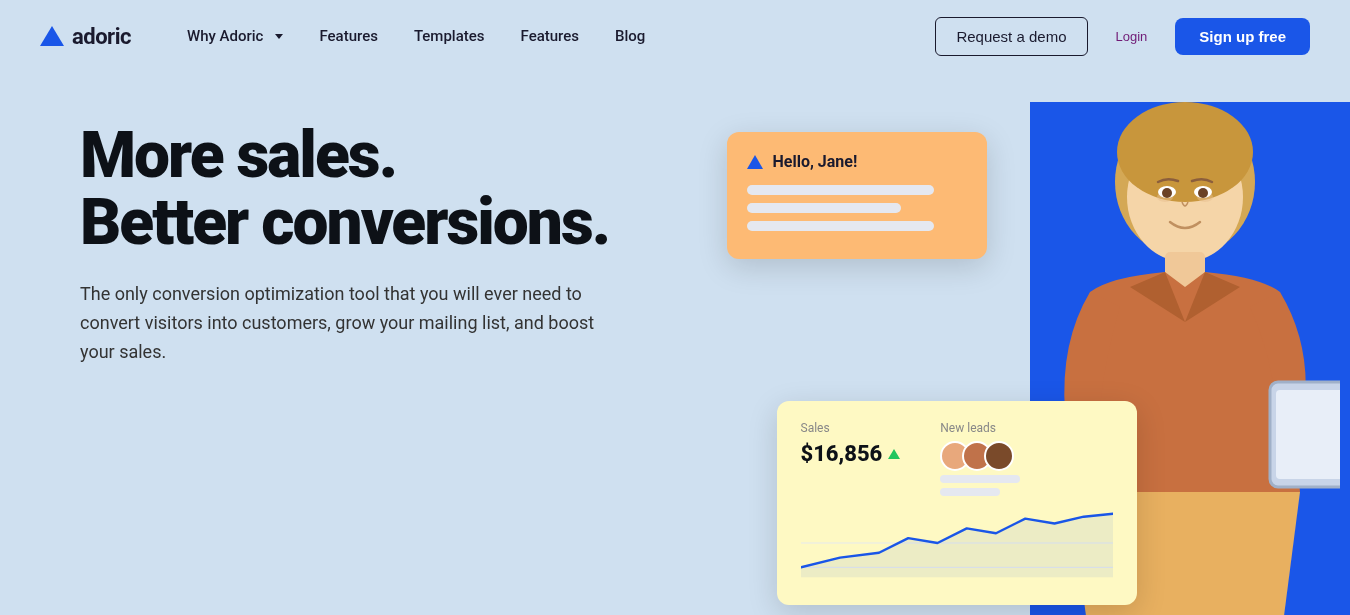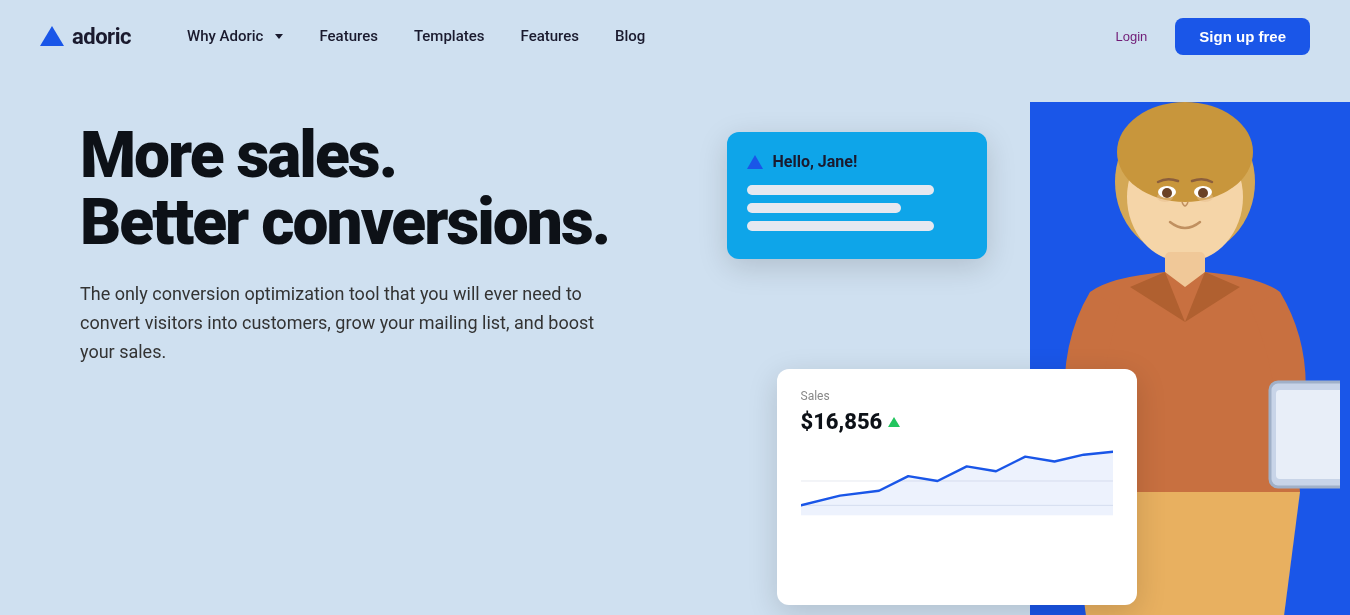--- a/index.html
+++ b/index.html
@@ -168,21 +168,21 @@
       z-index: 3;
       overflow: hidden;
     }
 
     
     .popup-card {
       position: absolute;
       left: -30px;
       top: 30px;
       width: 260px;
-      background: #0ea5e9;
+      background: #fdba74;
       border-radius: 12px;
       padding: 20px;
       box-shadow: 0 8px 30px rgba(0,0,0,0.15);
       z-index: 10;
     }
     .popup-header {
       display: flex;
       align-items: center;
       gap: 10px;
       margin-bottom: 14px;
@@ -207,26 +207,26 @@
     }
     .popup-line.short { width: 70%; }
     .popup-line.medium { width: 85%; }
 
     
     .stats-card {
       position: absolute;
       left: 20px;
       bottom: 10px;
       width: 360px;
-      background: #ffffff;
+      background: #fef9c3;
       border-radius: 12px;
       padding: 20px 24px 0 24px;
       box-shadow: 0 8px 30px rgba(0,0,0,0.15);
       z-index: 10;
-      height: 236px;
+      height: 204px;
       overflow: hidden;
     }
     .stats-row {
       display: flex;
       gap: 40px;
       margin-bottom: 12px;
     }
     .stat-block {}
     .stat-label {
       font-size: 12px;
@@ -310,20 +310,21 @@
     </div>
     <div class="nav-item">
       <span>Features</span>
     </div>
     <div class="nav-item">
       <span>Blog</span>
     </div>
   </div>
 
   <div class="nav-right">
+    <button class="btn-demo">Request a demo</button>
     <button class="btn-login">Login</button>
     <button class="btn-signup">Sign up free</button>
   </div>
 </nav>
 
 <section class="hero">
   <div class="hero-left">
     <h1 class="hero-title">
       <span style="display:block">More sales.</span>
       <span style="display:block">Better conversions.</span>
@@ -388,20 +389,32 @@
 
     <div class="stats-card">
       <div class="stats-row">
         <div class="stat-block">
           <div class="stat-label">Sales</div>
           <div class="stat-value">
             <span>$16,856</span>
             <div class="arrow-up"></div>
           </div>
         </div>
+        <div class="stat-block">
+          <div class="stat-label">New leads</div>
+          <div class="avatars">
+            <div class="avatar-circle avatar1"></div>
+            <div class="avatar-circle avatar2"></div>
+            <div class="avatar-circle avatar3"></div>
+          </div>
+          <div class="skeleton-lines">
+            <div class="skel-line" style="width:80px"></div>
+            <div class="skel-line" style="width:60px"></div>
+          </div>
+        </div>
       </div>
 
       <div class="chart-area">
         <svg class="chart-lines" viewBox="0 0 320 70" xmlns="http://www.w3.org/2000/svg">
 
           <line x1="0" y1="35" x2="320" y2="35" stroke="#e5e8f0" stroke-width="1"></line>
           <line x1="0" y1="60" x2="320" y2="60" stroke="#e5e8f0" stroke-width="1"></line>
 
           <polyline points="0,60 40,50 80,45 110,30 140,35 170,20 200,25 230,10 260,15 290,8 320,5" fill="none" stroke="#1a56e8" stroke-width="2.5" stroke-linecap="round" stroke-linejoin="round"></polyline>
 

